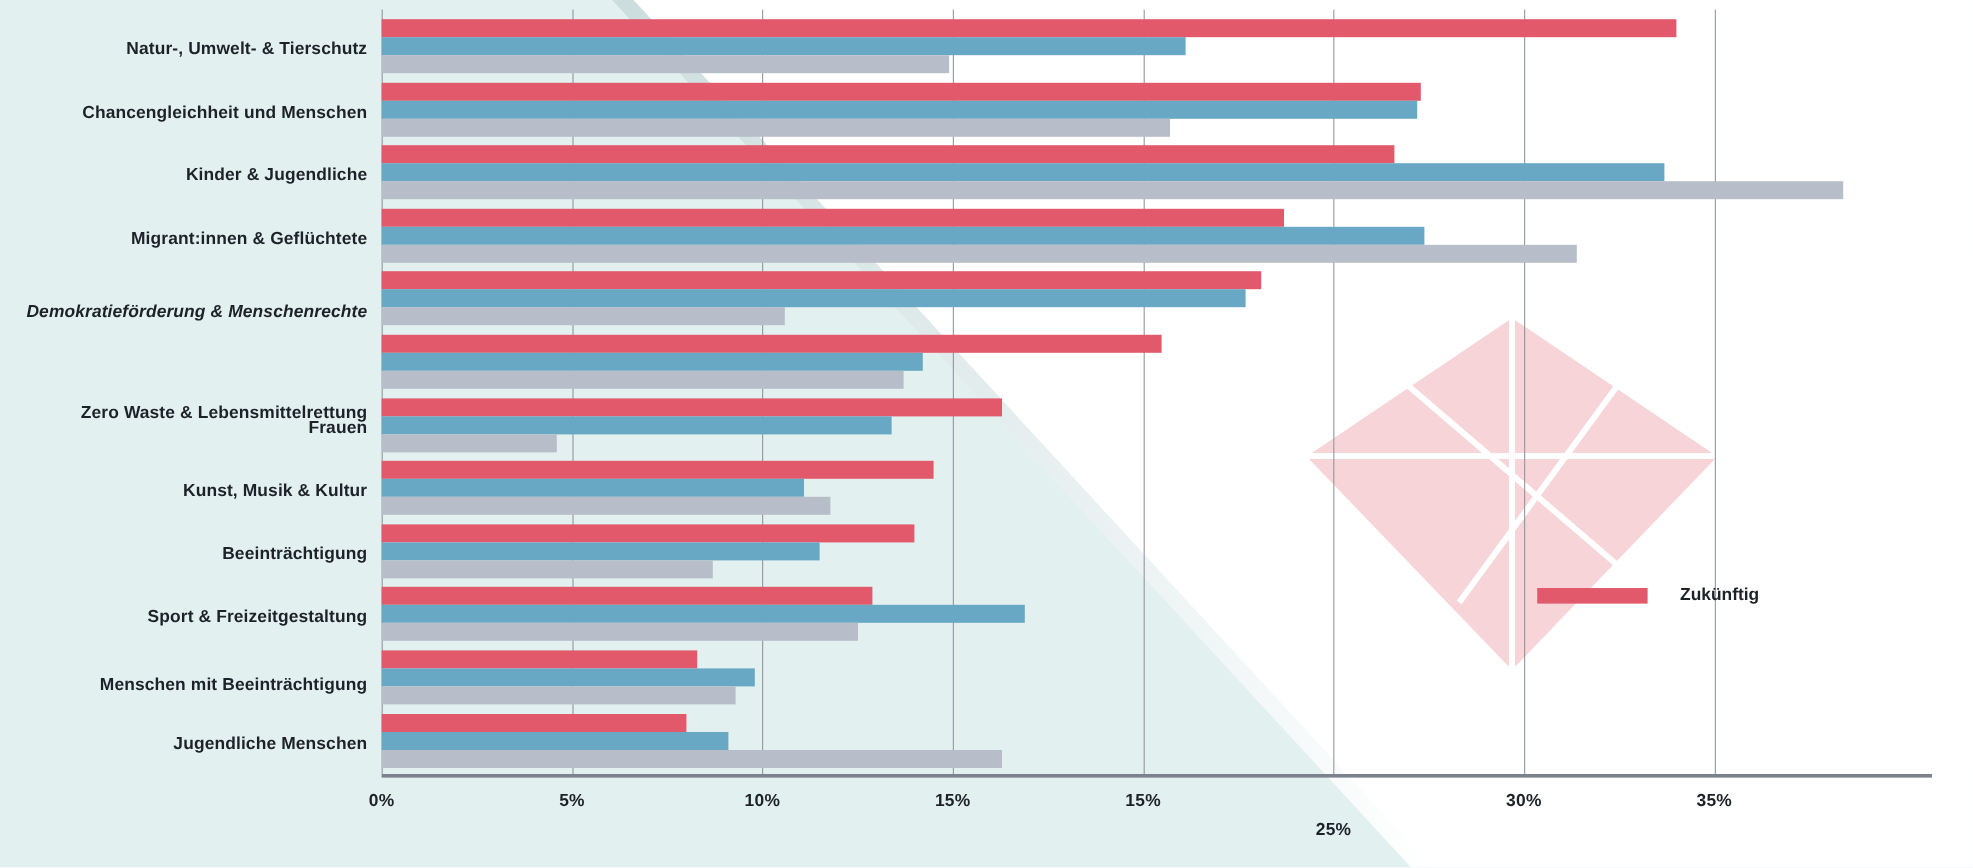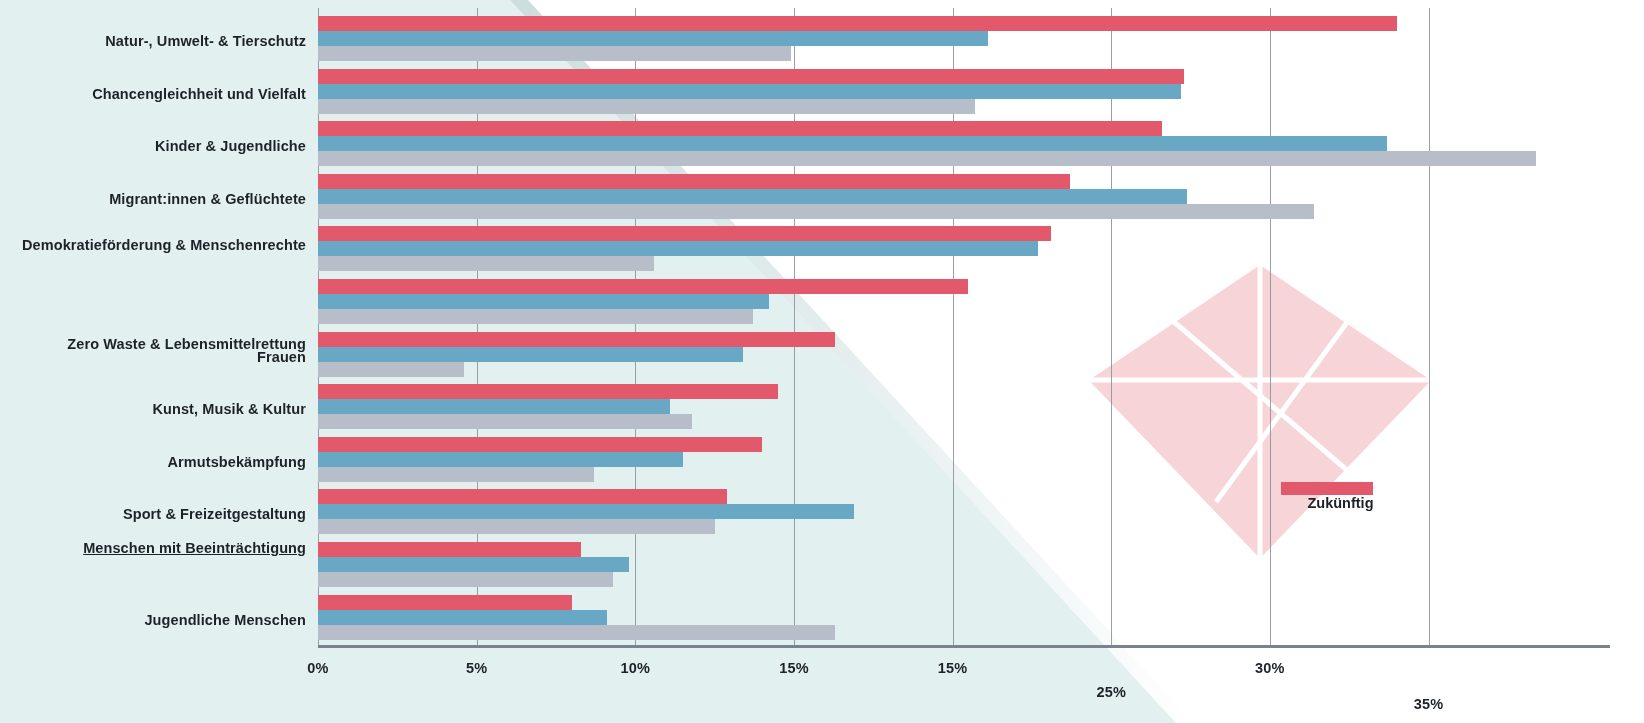--- a/index.html
+++ b/index.html
@@ -94,21 +94,20 @@
   
   #legend{
     position:absolute;
     left:1281px;top:482px;
     z-index:4;
   }
   .legend-row{
     display:flex;
     align-items:center;
     height:28.5px;
-    flex-direction:column;
   }
   .legend-swatch{
     width:92px;height:13px;
     margin-right:27px;
   }
   .legend-label{
     font-size:14.5px;
     font-weight:700;
     color:#1d2228;
     white-space:nowrap;
@@ -158,46 +157,46 @@
       <div class="tick-label" style="left: 635.3px;">10%</div>
       <div class="gridline" style="left: 793.95px;"></div>
       <div class="tick-label" style="left: 793.95px;">15%</div>
       <div class="gridline" style="left: 952.6px;"></div>
       <div class="tick-label" style="left: 952.6px;">15%</div>
       <div class="gridline" style="left: 1111.25px;"></div>
       <div class="tick-label" style="left: 1111.25px; margin-top: 24px;">25%</div>
       <div class="gridline" style="left: 1269.9px;"></div>
       <div class="tick-label" style="left: 1269.9px;">30%</div>
       <div class="gridline" style="left: 1428.55px;"></div>
-      <div class="tick-label" style="left: 1428.55px; margin-top: 36px;">35%</div>
+      <div class="tick-label" style="left: 1428.55px;">35%</div>
       <div class="cat-label" style="top: 33px;">Natur-, Umwelt- &amp; Tierschutz</div>
       <div class="group" style="top: 16px; height: 45px; width: 1300px;">
         <div class="bar f" title="Zukünftig: 34%" style="top: 0px; width: 1078.82px;"></div>
         <div class="bar a" title="Aktuell: 21.1%" style="top: 15px; width: 669.503px;"></div>
         <div class="bar p" title="Vergangenheit: 14.9%" style="top: 30px; width: 472.777px;"></div>
       </div>
-      <div class="cat-label" style="top: 85.6px;">Chancengleichheit und Vielfalt</div>
+      <div class="cat-label" style="top: 85.6px;">Chancengleichheit und Menschen</div>
       <div class="group" style="top: 68.6px; height: 45px; width: 1300px;">
         <div class="bar f" title="Zukünftig: 27.3%" style="top: 0px; width: 866.229px;"></div>
         <div class="bar a" title="Aktuell: 27.2%" style="top: 15px; width: 863.056px;"></div>
         <div class="bar p" title="Vergangenheit: 20.7%" style="top: 30px; width: 656.811px;"></div>
       </div>
       <div class="cat-label" style="top: 138.2px; margin-left: 44px;">Kinder &amp; Jugendliche</div>
       <div class="group" style="top: 121.2px; height: 45px; width: 1300px;">
         <div class="bar f" title="Zukünftig: 26.6%" style="top: 0px; width: 844.018px;"></div>
         <div class="bar a" title="Aktuell: 33.7%" style="top: 15px; width: 1069.3px;"></div>
         <div class="bar p" title="Vergangenheit: 38.4%" style="top: 30px; width: 1218.43px;"></div>
       </div>
       <div class="cat-label" style="top: 190.8px;">Migrant:innen &amp; Geflüchtete</div>
       <div class="group" style="top: 173.8px; height: 45px; width: 1300px;">
         <div class="bar f" title="Zukünftig: 23.7%" style="top: 0px; width: 752.001px;"></div>
         <div class="bar a" title="Aktuell: 27.4%" style="top: 15px; width: 869.402px;"></div>
         <div class="bar p" title="Vergangenheit: 31.4%" style="top: 30px; width: 996.322px;"></div>
       </div>
-      <div class="cat-label" style="top: 237px;">Demokratieförderung &amp; Menschenrechte</div>
+      <div class="cat-label" style="top: 252px; font-style: italic;">Demokratieförderung &amp; Menschenrechte</div>
       <div class="group" style="top: 226.4px; height: 45px; width: 1300px;">
         <div class="bar f" title="Zukünftig: 23.1%" style="top: 0px; width: 732.963px;"></div>
         <div class="bar a" title="Aktuell: 22.7%" style="top: 15px; width: 720.271px;"></div>
         <div class="bar p" title="Vergangenheit: 10.6%" style="top: 30px; width: 336.338px;"></div>
       </div>
       <div class="cat-label" style="top: 296px; margin-top: 40px;">Zero Waste &amp; Lebensmittelrettung</div>
       <div class="group" style="top: 279px; height: 45px; width: 1300px;">
         <div class="bar f" title="Zukünftig: 20.5%" style="top: 0px; width: 650.465px;"></div>
         <div class="bar a" title="Aktuell: 14.2%" style="top: 15px; width: 450.566px;"></div>
         <div class="bar p" title="Vergangenheit: 13.7%" style="top: 30px; width: 434.701px;"></div>
@@ -207,33 +206,33 @@
         <div class="bar f" title="Zukünftig: 16.3%" style="top: 0px; width: 517.199px;"></div>
         <div class="bar a" title="Aktuell: 13.4%" style="top: 15px; width: 425.182px;"></div>
         <div class="bar p" title="Vergangenheit: 4.6%" style="top: 30px; width: 145.958px;"></div>
       </div>
       <div class="cat-label" style="top: 401.2px;">Kunst, Musik &amp; Kultur</div>
       <div class="group" style="top: 384.2px; height: 45px; width: 1300px;">
         <div class="bar f" title="Zukünftig: 14.5%" style="top: 0px; width: 460.085px;"></div>
         <div class="bar a" title="Aktuell: 11.1%" style="top: 15px; width: 352.203px;"></div>
         <div class="bar p" title="Vergangenheit: 11.8%" style="top: 30px; width: 374.414px;"></div>
       </div>
-      <div class="cat-label" style="top: 453.8px;">Armutsbekämpfung</div>
+      <div class="cat-label" style="top: 453.8px;">Beeinträchtigung</div>
       <div class="group" style="top: 436.8px; height: 45px; width: 1300px;">
         <div class="bar f" title="Zukünftig: 14%" style="top: 0px; width: 444.22px;"></div>
         <div class="bar a" title="Aktuell: 11.5%" style="top: 15px; width: 364.895px;"></div>
         <div class="bar p" title="Vergangenheit: 8.7%" style="top: 30px; width: 276.051px;"></div>
       </div>
       <div class="cat-label" style="top: 506.4px;">Sport &amp; Freizeitgestaltung</div>
       <div class="group" style="top: 489.4px; height: 45px; width: 1300px;">
         <div class="bar f" title="Zukünftig: 12.9%" style="top: 0px; width: 409.317px;"></div>
         <div class="bar a" title="Aktuell: 16.9%" style="top: 15px; width: 536.237px;"></div>
         <div class="bar p" title="Vergangenheit: 12.5%" style="top: 30px; width: 396.625px;"></div>
       </div>
-      <div class="cat-label" style="top: 540px; text-decoration: underline;">Menschen mit Beeinträchtigung</div>
+      <div class="cat-label" style="top: 563px;">Menschen mit Beeinträchtigung</div>
       <div class="group" style="top: 542px; height: 45px; width: 1300px;">
         <div class="bar f" title="Zukünftig: 8.3%" style="top: 0px; width: 263.359px;"></div>
         <div class="bar a" title="Aktuell: 9.8%" style="top: 15px; width: 310.954px;"></div>
         <div class="bar p" title="Vergangenheit: 9.3%" style="top: 30px; width: 295.089px;"></div>
       </div>
       <div class="cat-label" style="top: 611.6px;">Jugendliche Menschen</div>
       <div class="group" style="top: 594.6px; height: 45px; width: 1300px;">
         <div class="bar f" title="Zukünftig: 8%" style="top: 0px; width: 253.84px;"></div>
         <div class="bar a" title="Aktuell: 9.1%" style="top: 15px; width: 288.743px;"></div>
         <div class="bar p" title="Vergangenheit: 16.3%" style="top: 30px; width: 517.199px;"></div>

